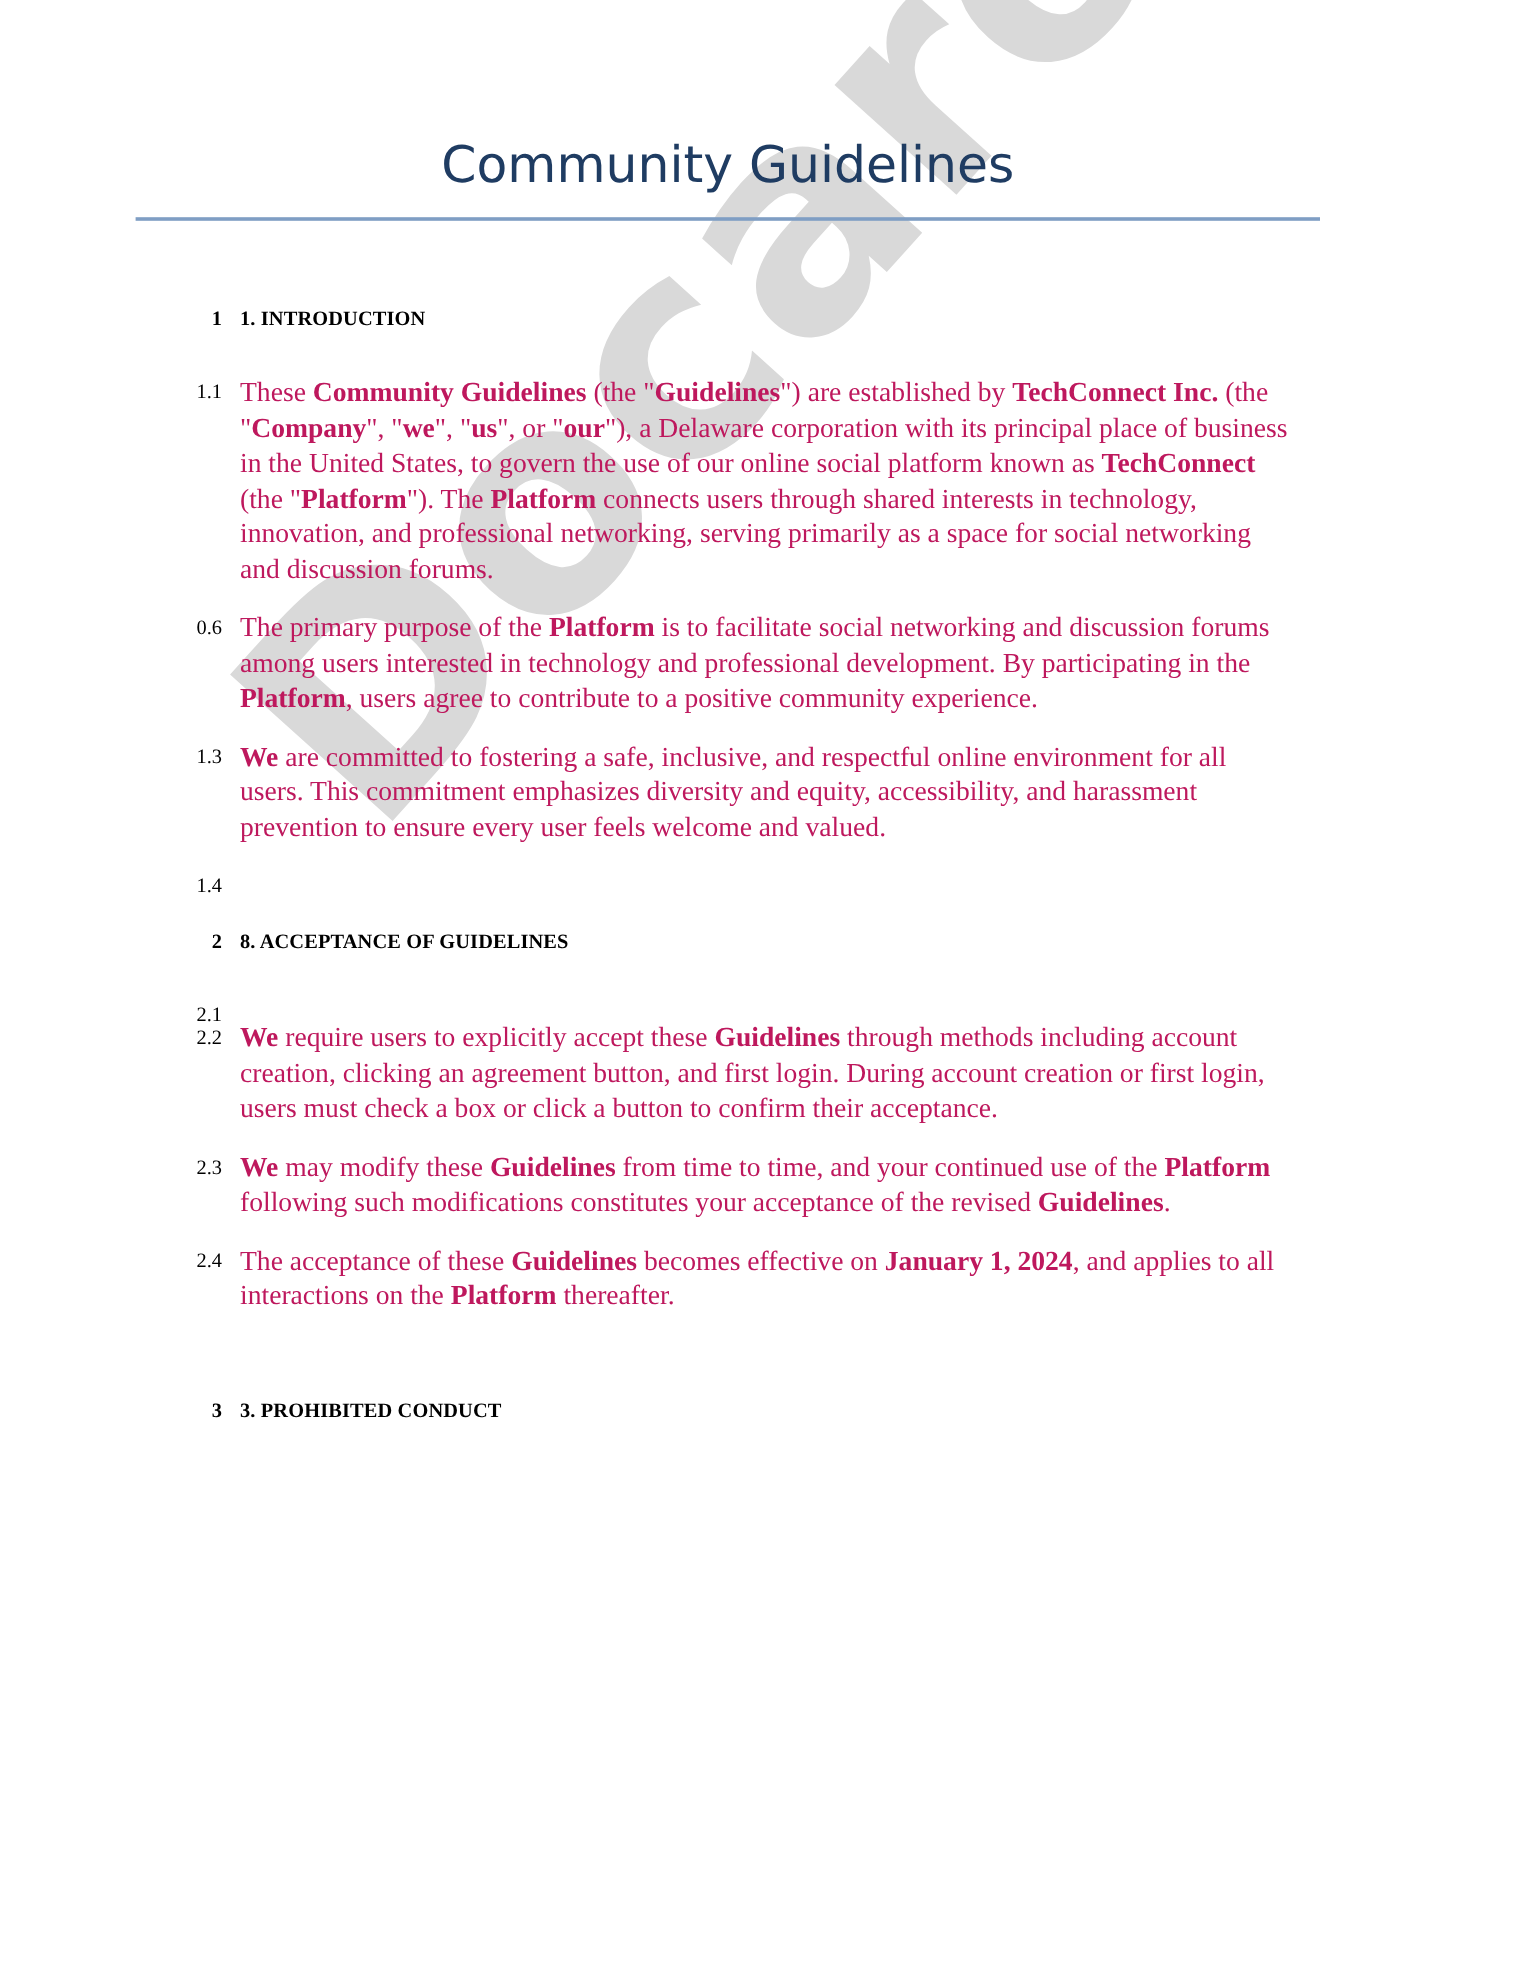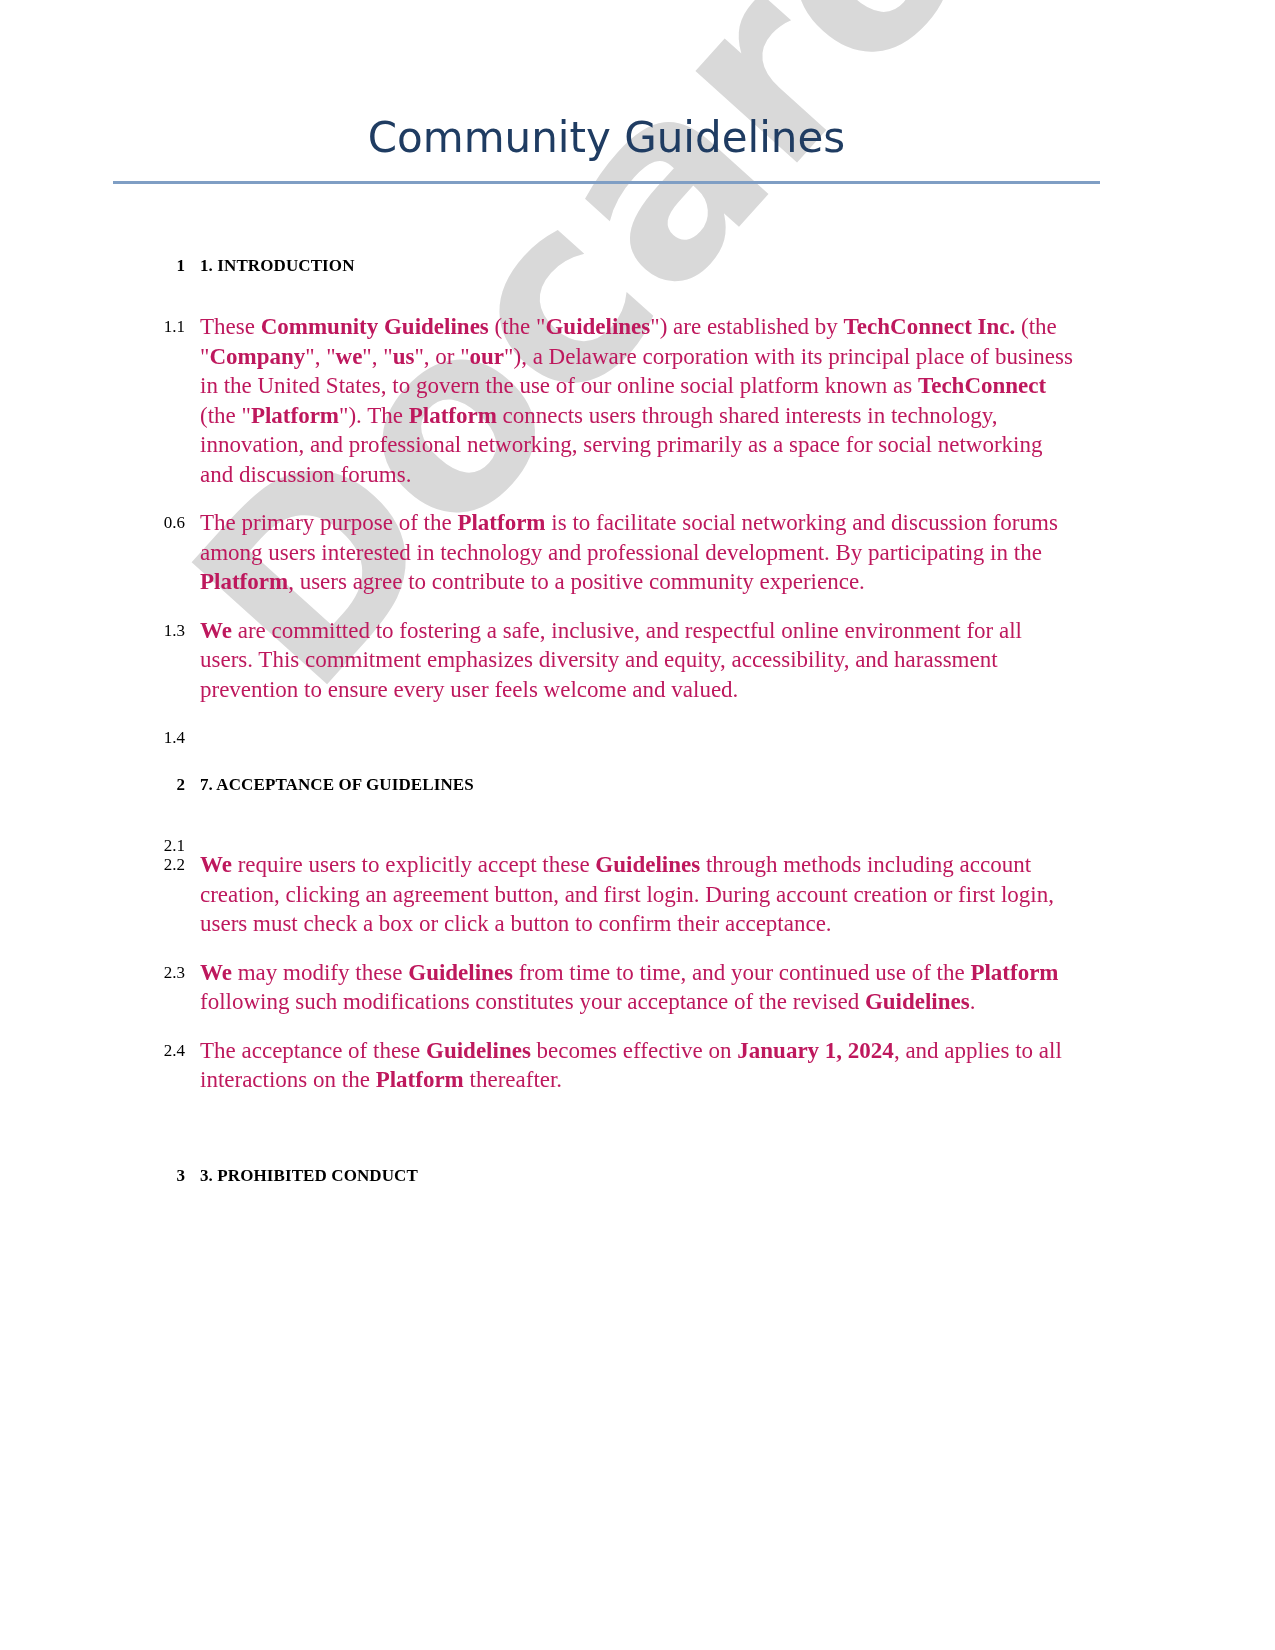--- a/index.html
+++ b/index.html
@@ -144,21 +144,21 @@
   <div id="title-rule"></div>
 
   <div id="body-content">
       <div class="heading"><span class="num">1</span><span class="txt">1. INTRODUCTION</span></div>
       <div class="section-gap-small"></div>
       <div class="clause"><span class="num">1.1</span><span class="txt">These <b>Community Guidelines</b> (the "<b>Guidelines</b>") are established by <b>TechConnect Inc.</b> (the "<b>Company</b>", "<b>we</b>", "<b>us</b>", or "<b>our</b>"), a Delaware corporation with its principal place of business in the United States, to govern the use of our online social platform known as <b>TechConnect</b> (the "<b>Platform</b>"). The <b>Platform</b> connects users through shared interests in technology, innovation, and professional networking, serving primarily as a space for social networking and discussion forums.</span></div>
       <div class="clause"><span class="num">0.6</span><span class="txt">The primary purpose of the <b>Platform</b> is to facilitate social networking and discussion forums among users interested in technology and professional development. By participating in the <b>Platform</b>, users agree to contribute to a positive community experience.</span></div>
       <div class="clause"><span class="num">1.3</span><span class="txt"><b>We</b> are committed to fostering a safe, inclusive, and respectful online environment for all users. This commitment emphasizes diversity and equity, accessibility, and harassment prevention to ensure every user feels welcome and valued.</span></div>
       <div class="clause"><span class="num">1.4</span></div>
       <div class="section-gap"></div>
-      <div class="heading"><span class="num">2</span><span class="txt">7. ACCEPTANCE OF GUIDELINES</span></div>
+      <div class="heading"><span class="num">2</span><span class="txt">8. ACCEPTANCE OF GUIDELINES</span></div>
       <div class="section-gap-small"></div>
       <div class="clause"><span class="num">2.1</span></div>
       <div class="clause"><span class="num">2.2</span><span class="txt"><b>We</b> require users to explicitly accept these <b>Guidelines</b> through methods including account creation, clicking an agreement button, and first login. During account creation or first login, users must check a box or click a button to confirm their acceptance.</span></div>
       <div class="clause"><span class="num">2.3</span><span class="txt"><b>We</b> may modify these <b>Guidelines</b> from time to time, and your continued use of the <b>Platform</b> following such modifications constitutes your acceptance of the revised <b>Guidelines</b>.</span></div>
       <div class="clause"><span class="num">2.4</span><span class="txt">The acceptance of these <b>Guidelines</b> becomes effective on <b>January 1, 2024</b>, and applies to all interactions on the <b>Platform</b> thereafter.</span></div>
       <div class="section-gap"></div>
       <div class="heading"><span class="num">3</span><span class="txt">3. PROHIBITED CONDUCT</span></div>
       <div class="section-gap-small"></div>
     </div>
 

